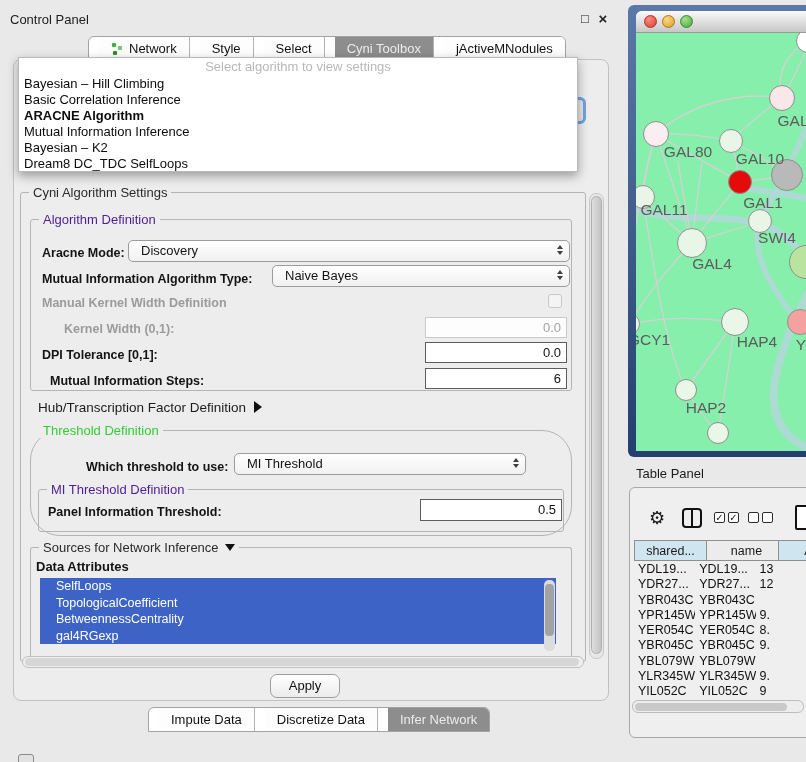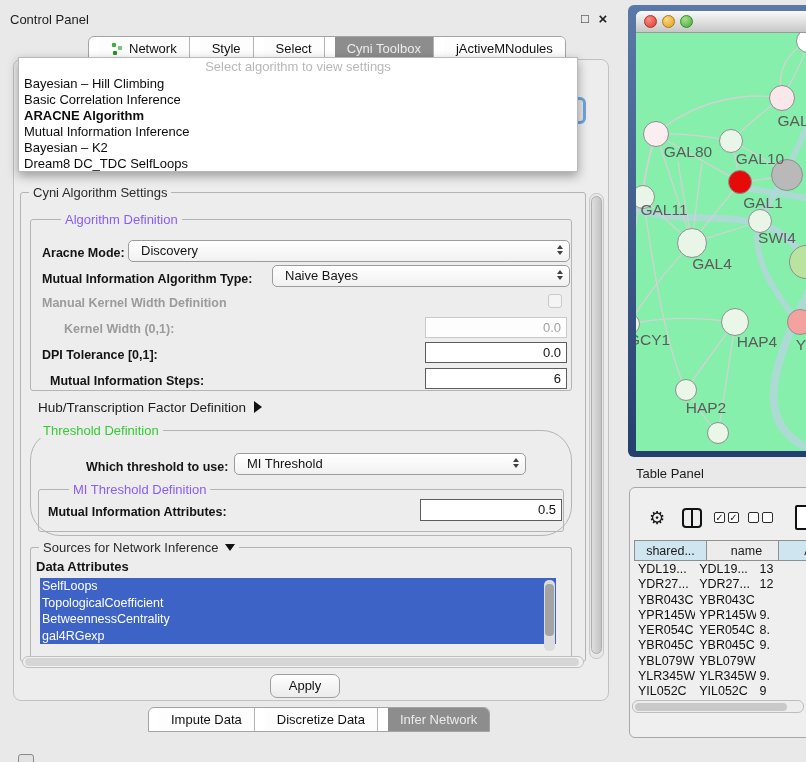--- a/index.html
+++ b/index.html
@@ -35,21 +35,21 @@
          box-shadow:0 4px 10px rgba(0,0,0,.35);z-index:50;box-sizing:border-box;}
   .popup-ph{height:18px;text-align:center;color:#b8b8b8;font-size:13px;line-height:18px;}
   .algo-item{height:16px;line-height:16px;font-size:13px;padding-left:5px;color:#0c0c0c;white-space:nowrap;}
   .algo-item.bold{font-weight:bold;}
   .focus-sliver{left:564px;top:97px;width:22px;height:27px;border:3px solid #6fa3dc;border-radius:6px;
                 background:#e6e6e6;z-index:5;box-sizing:border-box;}
 
   
   .gbox{position:absolute;border:1px solid #b4b4b4;border-radius:3px;box-sizing:border-box;}
   .gtitle{position:absolute;top:-8px;left:8px;background:#ededed;padding:0 4px;font-size:13px;color:#2b2b2b;white-space:nowrap;}
-  .gtitle.blue{color:#8b5cf6;margin-left:22px;}
+  .gtitle.blue{color:#4c1d95;}
   .gtitle.green{color:#33cc33;}
 
   .lbl{position:absolute;font-size:12.5px;font-weight:bold;color:#141414;white-space:nowrap;}
   .lbl.dis{color:#9b9b9b;}
   .plain{font-weight:normal;font-size:13px;color:#1c1c1c;}
 
   .combo{position:absolute;height:22px;background:linear-gradient(#ffffff,#f1f1f1);
          border:1px solid #9c9c9c;border-radius:5px;font-size:13px;line-height:20px;
          padding-left:12px;color:#141414;box-sizing:border-box;}
   .stepper{position:absolute;right:6px;top:4px;display:flex;flex-direction:column;gap:2px;}
@@ -61,21 +61,21 @@
          text-align:right;padding-right:5px;box-sizing:border-box;color:#111;}
   .field.dis{border-color:#c9c9c9;color:#a2a2a2;background:#fdfdfd;}
   .checkbox{position:absolute;width:14px;height:14px;border:1px solid #c9c9c9;border-radius:3px;background:#f4f4f4;box-sizing:border-box;}
 
   .tri-right{display:inline-block;width:0;height:0;border-top:6px solid rgba(0,0,0,0);border-bottom:6px solid rgba(0,0,0,0);
              border-left:8px solid #111;margin-left:8px;vertical-align:-1px;}
   .tri-down{display:inline-block;width:0;height:0;border-left:6px solid rgba(0,0,0,0);border-right:6px solid rgba(0,0,0,0);
             border-top:8px solid #111;margin-left:6px;vertical-align:1px;}
 
   .attr-list{left:40px;top:578px;width:516px;height:76px;overflow:hidden;}
-  .attr-item{height:16.5px;line-height:16.5px;font-size:12.5px;color:#fff;background:#3e63c6;padding-left:2px;}
+  .attr-item{height:16.5px;line-height:16.5px;font-size:12.5px;color:#fff;background:#3e63c6;padding-left:16px;}
   .list-vsb{left:544px;top:580px;width:11px;height:71px;background:#dcdcdc;border-radius:5px;}
   .list-vsb .thumb{position:absolute;left:1px;top:4px;width:9px;height:52px;background:#a3a3a3;border-radius:4px;}
 
   .vscroll{left:589px;top:193px;width:15px;height:466px;background:#e7e7e7;border:1px solid #c9c9c9;border-radius:7px;box-sizing:border-box;}
   .vscroll .thumb{position:absolute;left:1px;top:2px;width:11px;height:458px;border-radius:6px;
                   background:linear-gradient(90deg,#dedede,#c3c3c3);border:1px solid #aeaeae;box-sizing:border-box;}
   .hscroll{left:22px;top:656px;width:562px;height:12px;background:#f0f0f0;border:1px solid #c0c0c0;border-radius:6px;box-sizing:border-box;}
   .hscroll .thumb{position:absolute;left:2px;top:1px;width:554px;height:8px;background:#d6d6d6;border-radius:4px;}
 
   .apply{left:270px;top:674px;width:68px;height:22px;border:1px solid #9e9e9e;border-radius:7px;
@@ -194,21 +194,21 @@
   <div class="combo" style="left:234px;top:453px;width:292px;">
     <span>MI Threshold</span>
     <span class="stepper">
         <i class="up"></i>
         <i class="dn"></i>
       </span>
   </div>
   <div class="gbox" style="left:38px;top:489px;width:526px;height:43px;">
     <span class="gtitle blue">MI Threshold Definition</span>
   </div>
-  <div class="lbl" style="left:48px;top:505px;">Mutual Information Attributes:</div>
+  <div class="lbl" style="left:48px;top:505px;">Panel Information Threshold:</div>
   <div class="field" style="left:420px;top:499px;width:142px;height:22px;">0.5</div>
 
   <div class="gbox" style="left:30px;top:547px;width:542px;height:112px;border-bottom:none;">
     <span class="gtitle"><span>Sources for Network Inference</span><span class="tri-down" style="border-left-width:5px;border-right-width:5px;border-top-width:7px;"></span></span>
   </div>
   <div class="lbl" style="left:36px;top:559px;font-size:13px;">Data Attributes</div>
   <div class="abs attr-list" id="attr-list">
       <div class="attr-item">SelfLoops</div>
       <div class="attr-item">TopologicalCoefficient</div>
       <div class="attr-item">BetweennessCentrality</div>

